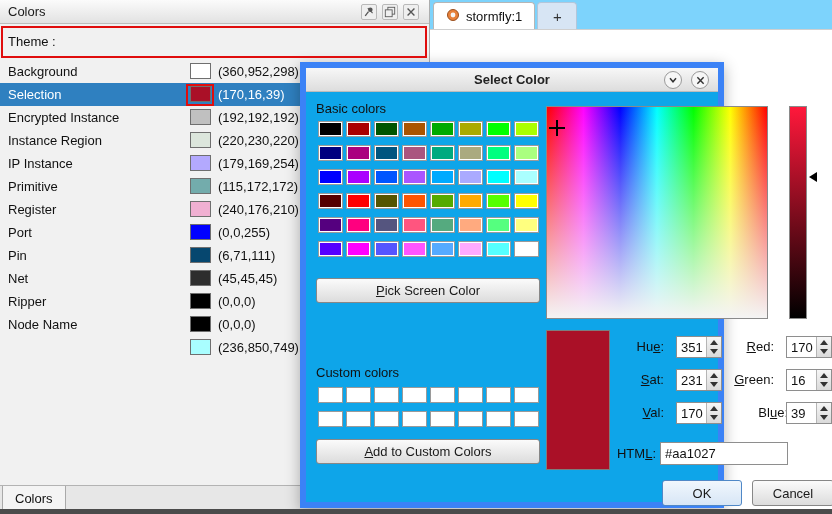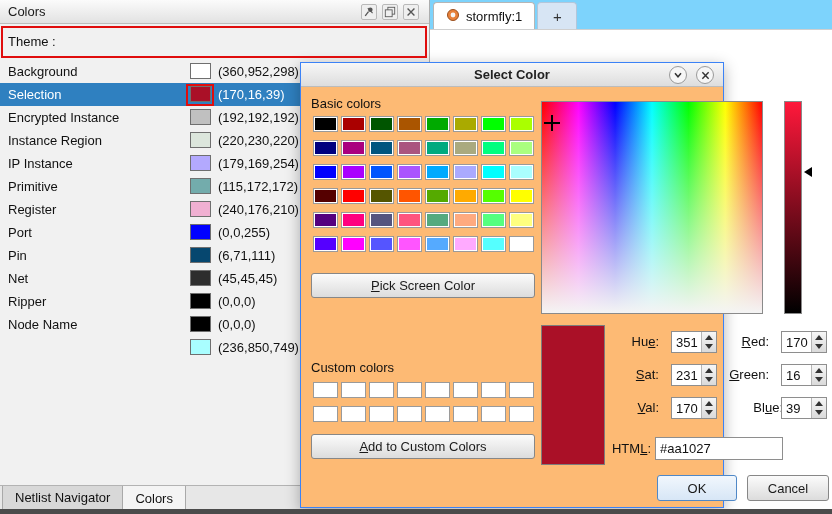--- a/index.html
+++ b/index.html
@@ -50,21 +50,21 @@
     align-items:flex-end; padding-left:3px; }
   .etab{ height:27px; display:flex; align-items:center; gap:6px; padding:0 12px;
     background:#ffffff; border:1px solid #b6b6b6; border-bottom:none;
     border-radius:4px 4px 0 0; }
   .etab-plus{ height:27px; width:40px; display:flex; align-items:center; justify-content:center;
     background:#d7e5f4; border:1px solid #b3c6da; border-bottom:none;
     border-radius:4px 4px 0 0; margin-left:2px; font-size:15px; color:#333; }
 
   
   .dialog{ position:absolute; left:300px; top:62px; width:424px; height:446px;
-    background:#fdba74; border:1px solid #3b82f6; box-shadow:0 4px 14px rgba(0,0,0,.30); z-index:10; }
+    background:#0ea5e9; border:6px solid #3b82f6; box-shadow:0 4px 14px rgba(0,0,0,.30); z-index:10; }
   .dlg-titlebar{ position:absolute; left:0; top:0; width:100%; height:24px;
     background:linear-gradient(#f7f7f7,#dddddd); border-bottom:1px solid #bcbcbc; }
   .dlg-title{ position:absolute; left:0; right:0; top:4px; text-align:center;
     font-weight:bold; font-size:13px; color:#222; }
   .dlg-circle{ position:absolute; top:3px; width:18px; height:18px; border-radius:50%;
     border:1px solid #9a9a9a; background:#f6f6f6; display:flex; align-items:center; justify-content:center; }
   .dlg-shade{ right:36px; } .dlg-close{ right:9px; }
 
   .dlg-lbl{ position:absolute; font-size:13px; color:#111; }
   .basic-lbl{ left:10px; top:33px; }
@@ -245,23 +245,20 @@
         </div>
 
         <div class="color-row disabled">
           <span class="row-swatch" style="background: rgb(169, 254, 255);"></span>
           <span class="row-value">(236,850,749)</span>
         </div>
       </div>
 
     <div class="bottom-tabs">
 
-        <div class="btab inactive">
-          <span>Netlist Navigator</span>
-        </div>
 
         <div class="btab active">
           <span>Colors</span>
         </div>
       </div>
   </section>
 
   <section class="editor">
     <div class="etabbar">
       <div class="etab">

